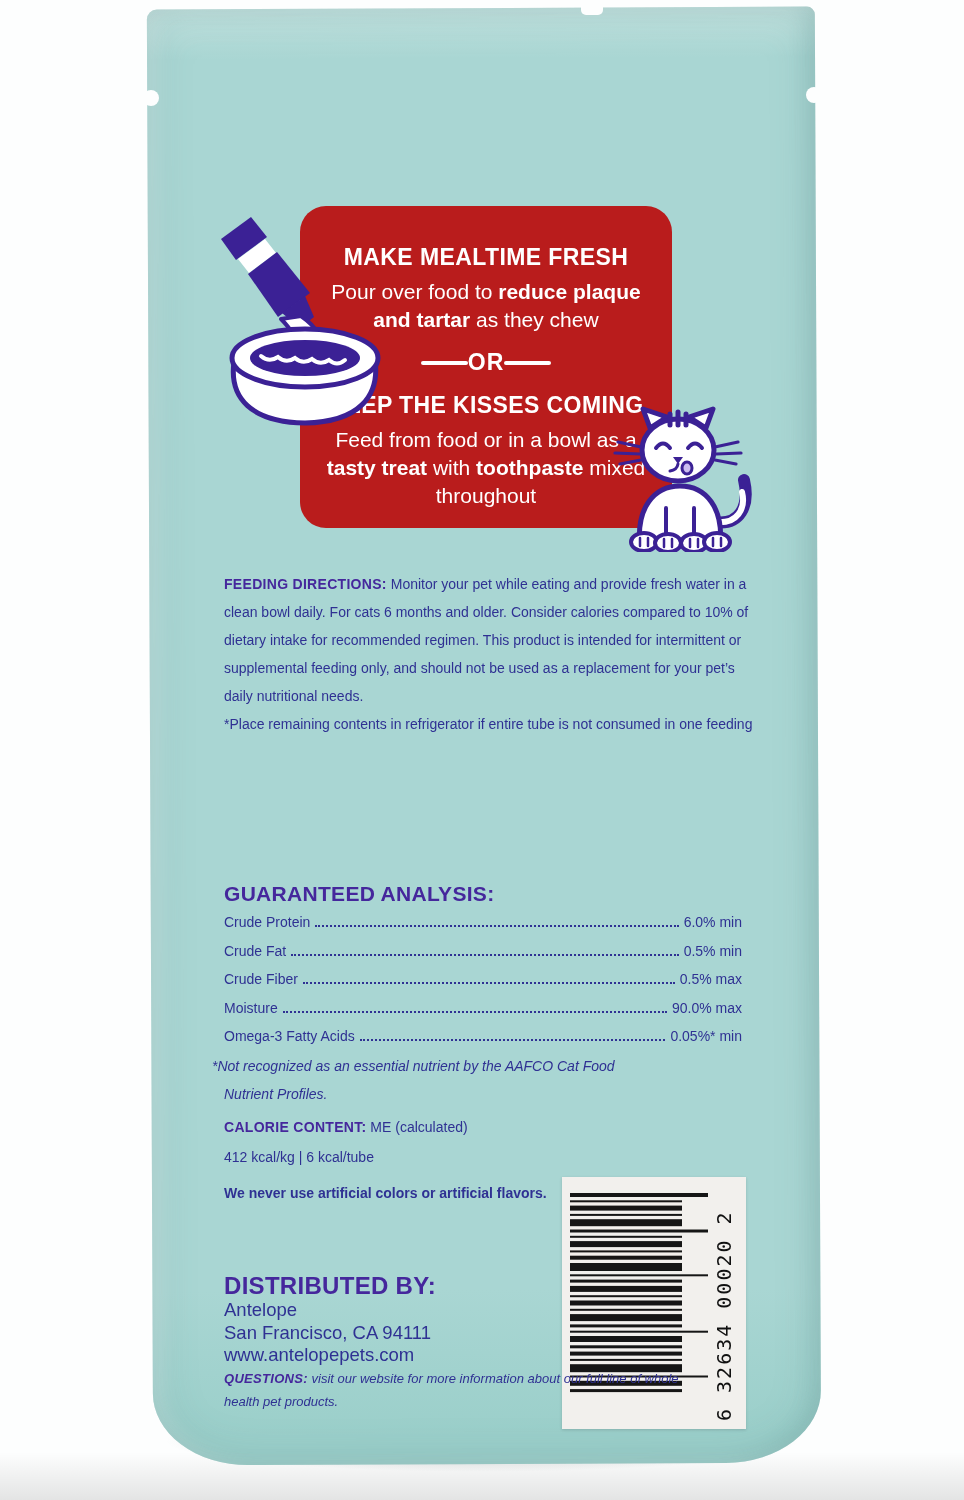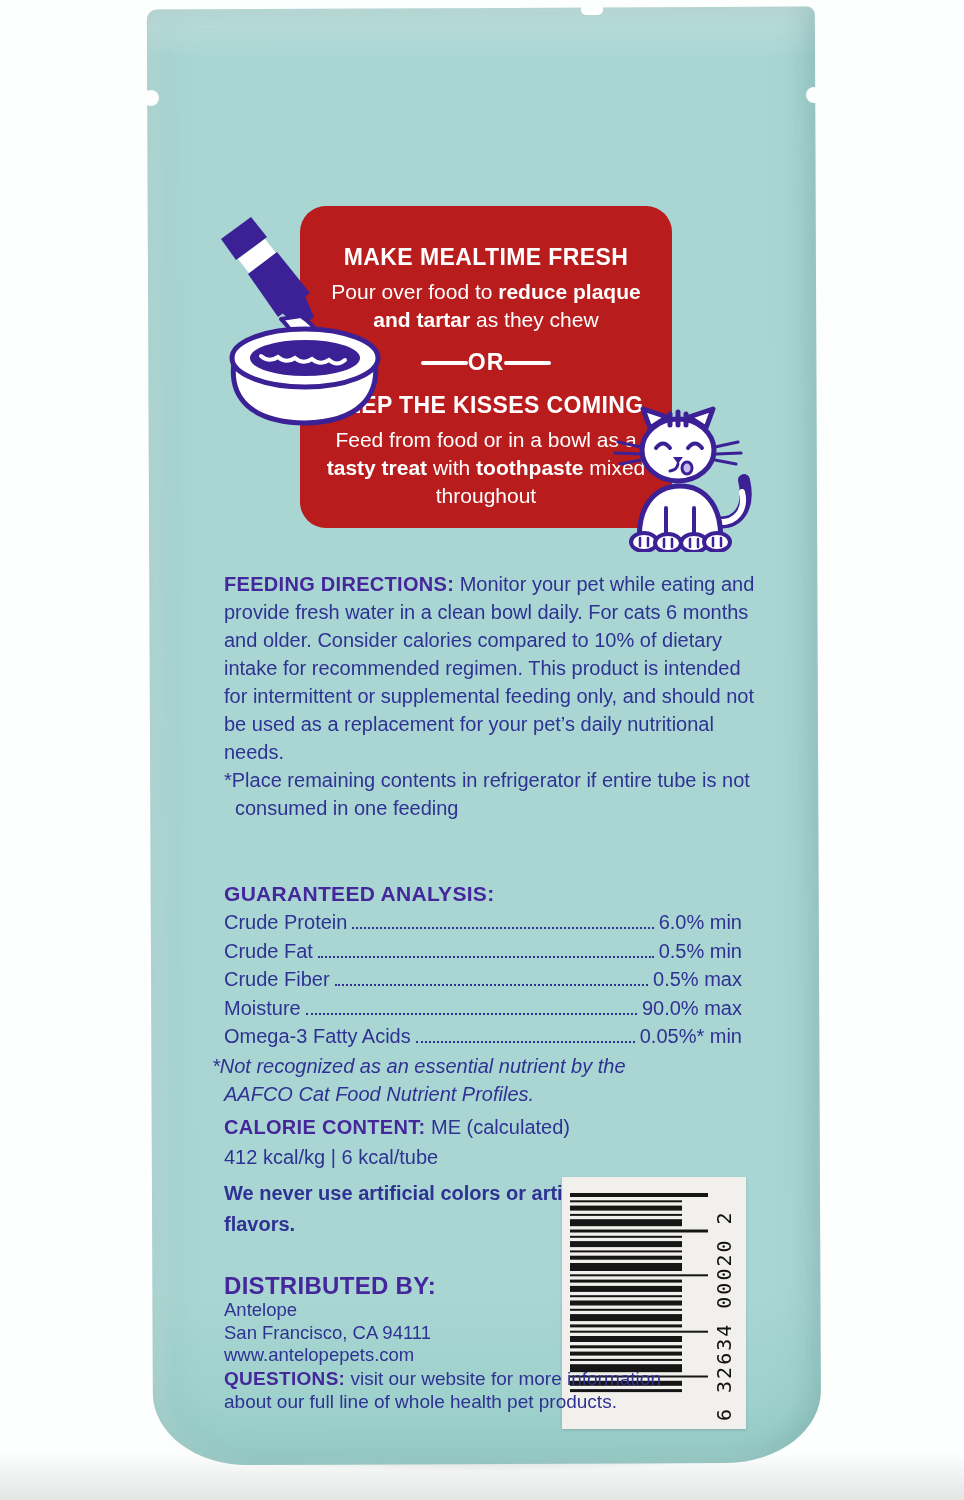--- a/index.html
+++ b/index.html
@@ -34,36 +34,36 @@
   .panel-body .b { font-weight:bold; }
   .or-row { display:flex; align-items:center; justify-content:center; margin:15px 0 16px 0; }
   .or-line { width:47px; height:4px; background:#fff; border-radius:2px; }
   .or-word { font-weight:bold; font-size:23px; letter-spacing:1px; }
 
   
   .bowl-art { position:absolute; left:206px; top:216px; width:198px; height:232px; }
   .cat-art  { position:absolute; left:610px; top:406px; width:142px; height:146px; }
 
   
-  .txt { position:absolute; color:#2f3193; font-size:20px; line-height:28px; }
+  .txt { position:absolute; color:#2f3193; font-size:14px; line-height:28px; }
   .h { color:#45279c; font-weight:bold; letter-spacing:.3px; }
   .hang { text-indent:-11px; padding-left:11px; }
 
   .feeding { left:224px; top:570px; width:532px; }
   .ingredients { left:224px; top:834px; width:532px; }
   .ga-head { left:224px; top:880px; width:532px; font-size:21px; }
   .ga-table { left:224px; top:908px; width:518px; }
   .ga-row { display:flex; align-items:baseline; height:28.5px; }
   .ga-dots { flex:1; border-bottom:2.5px dotted #2f3193; margin:0 5px 5px 5px; }
   .ga-note { left:212px; top:1052px; width:420px; font-style:italic; padding-left:12px; text-indent:-12px; }
   .calorie { left:224px; top:1112px; width:480px; line-height:30px; }
   .claim { left:224px; top:1178px; width:390px; font-weight:bold; line-height:31px; }
   .distributor { left:224px; top:1272px; width:360px; font-size:18.5px; line-height:22.5px; }
   .distributor .h { font-size:24px; line-height:27px; }
-  .questions { left:224px; top:1368px; width:480px; font-size:19px; line-height:22.5px; }
+  .questions { left:224px; top:1368px; width:480px; font-size:13px; line-height:22.5px;font-style:italic; }
 
   
   .barcode { position:absolute; left:562px; top:1177px; width:184px; height:252px;
     background:#f2f0ed; box-shadow:0 1px 3px rgba(0,0,0,0.15); }
   .bc-digits { position:absolute; left:150px; top:244px; width:228px; height:26px;
     transform:rotate(-90deg); transform-origin:0 0;
     font-family:"DejaVu Sans Mono", monospace; font-size:20px; letter-spacing:2px;
     color:#111; white-space:nowrap; }
 </style>
 </head>

